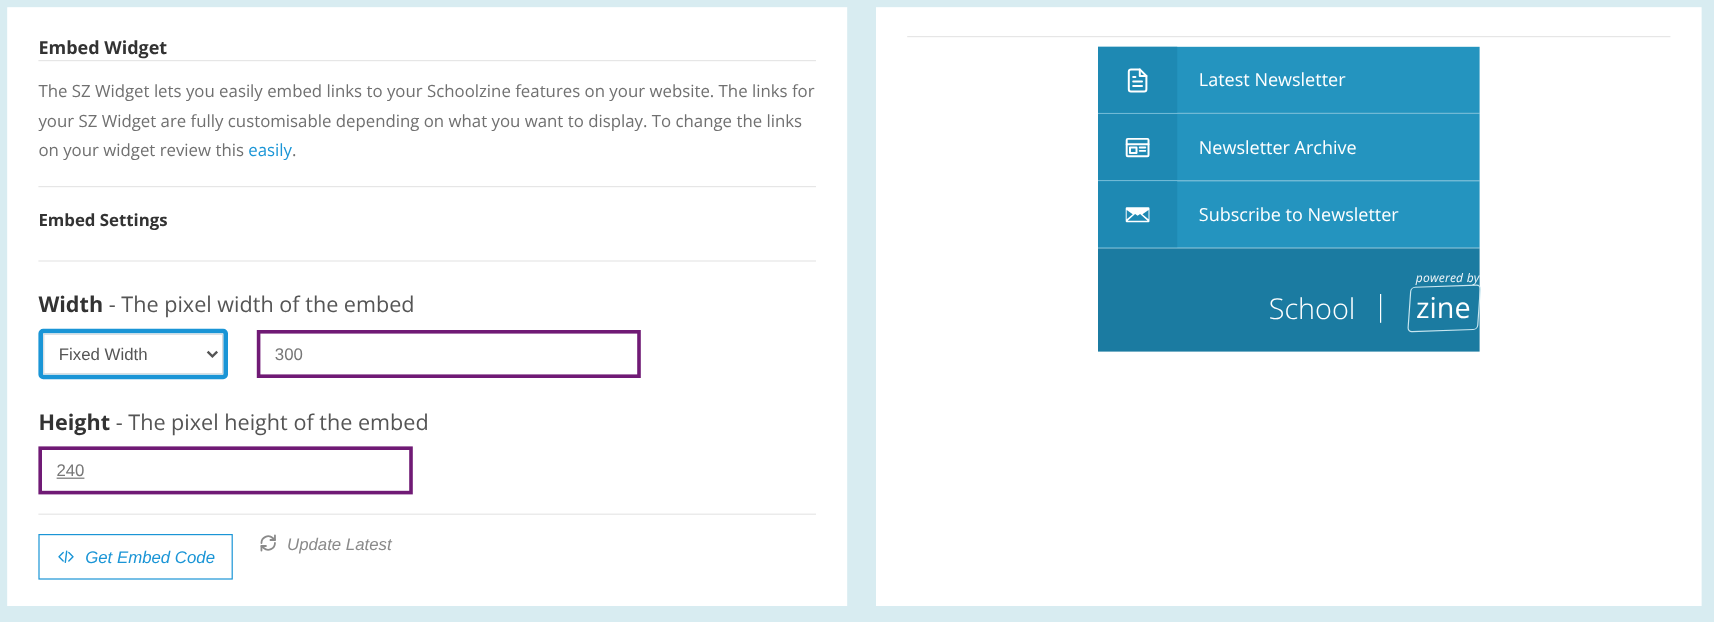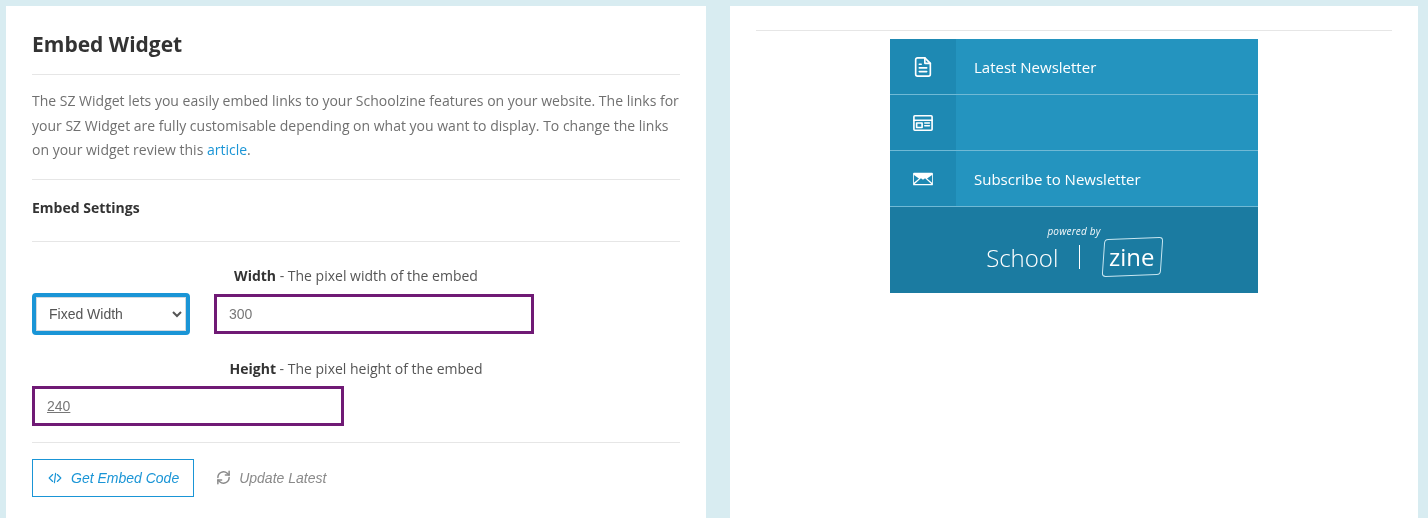--- a/index.html
+++ b/index.html
@@ -15,45 +15,44 @@
     gap: 24px;
     width: 1428px;
   }
   .panel {
     background: #fff;
     padding: 24px 26px 22px 26px;
   }
   .panel-left { width: 700px; }
   .panel-right { width: 688px; }
   .panel-title {
-    font-size: 21px;
+    font-size: 15px;
     font-weight: 700;
     color: #333;
-    margin-bottom: 16px;
+    margin-bottom: 0;
   }
   .hr { border: 0; border-top: 1px solid #e6e6e6; margin: 0; }
   .desc {
     color: #707070;
     line-height: 1.75;
     font-size: 14px;
     padding: 14px 0 16px 0;
   }
   .desc a { color: #1a95d6; text-decoration: none; }
   .section-title {
     font-weight: 700;
     font-size: 14px;
     color: #333;
     padding: 18px 0 4px 0;
   }
   .field { margin-top: 24px; }
   .field-label {
     color: #555;
-    font-size: 14px;
+    font-size: 18px;
     margin-bottom: 8px;
-    text-align: center;
   }
   .field-label .strong { font-weight: 700; color:#333; }
   .row { display: flex; align-items: center; gap: 24px; }
   .select-wrap {
     border: 4px solid #1a95d6;
     border-radius: 4px;
     padding: 0;
     display: inline-block;
   }
   select.input-select {
@@ -70,21 +69,21 @@
     height: 40px;
     border: 3px solid #701a75;
     background: #fff;
     color: #777;
     font-size: 14px;
     padding: 0 12px;
     width: 320px;
     outline: none;
   }
   input.text.wide { width: 312px; text-decoration: underline; }
-  .actions { display:flex; align-items:center; gap: 22px; margin-top: 6px;}
+  .actions { display:flex; align-items:flex-start; gap: 22px; margin-top: 6px;}
   .btn-outline {
     display: inline-flex;
     align-items: center;
     gap: 8px;
     border: 1px solid #1a95d6;
     color: #1a95d6;
     background: #fff;
     padding: 10px 14px;
     font-size: 14px;
     font-style: italic;
@@ -104,21 +103,21 @@
   .icon { display:inline-flex; }
   .icon svg { display:block; }
 
   
   .preview-area {
     display:flex;
     justify-content:center;
     padding-top: 8px;
   }
   .widget {
-    width: 368px;
+    width: 318px;
   }
   .wrow {
     display:flex;
     align-items:center;
     height: 56px;
     background: #2494bf;
     color: #fff;
     border-bottom: 1px solid rgba(255,255,255,0.35);
   }
   .wrow:last-of-type{ border-bottom:0;}
@@ -132,21 +131,21 @@
   }
   .wrow .wlabel {
     padding-left: 18px;
     font-size: 15px;
   }
   .wfooter {
     background: #1b7ba1;
     height: 86px;
     display:flex;
     flex-direction:column;
-    align-items:center;
+    align-items:flex-end;
     justify-content:center;
     color:#fff;
   }
   .wfooter .pow {
     font-size: 10px;
     font-style: italic;
     opacity: .95;
     margin-bottom: 0px;
     letter-spacing:.2px;
   }
@@ -173,21 +172,21 @@
 </style>
 </head>
 <body>
 
 <div class="wrap">
 
   <div class="panel panel-left">
     <div class="panel-title">Embed Widget</div>
     <hr class="hr hr-top">
     <p class="desc">
-      <span>The SZ Widget lets you easily embed links to your Schoolzine features on your website. The links for your SZ Widget are fully customisable depending on what you want to display. To change the links on your widget review this </span><a href="#">article</a><span>.</span>
+      <span>The SZ Widget lets you easily embed links to your Schoolzine features on your website. The links for your SZ Widget are fully customisable depending on what you want to display. To change the links on your widget review this </span><a href="#">easily</a><span>.</span>
     </p>
     <hr class="hr">
     <div class="section-title">Embed Settings</div>
     <div class="spacer20"></div>
     <hr class="hr">
 
     <div class="field">
       <div class="field-label">
         <span class="strong">Width</span><span> - The pixel width of the embed</span>
       </div>
@@ -256,20 +255,21 @@
         <div class="wrow">
           <div class="wicon">
             <svg width="22" height="20" viewBox="0 0 24 22" fill="none" stroke="#ffffff" stroke-width="1.8" stroke-linecap="round" stroke-linejoin="round">
                 <rect x="2" y="3" width="20" height="16" rx="1"></rect>
                 <line x1="2" y1="8" x2="22" y2="8"></line>
                 <rect x="5" y="11" width="6" height="5"></rect>
                 <line x1="14" y1="11" x2="19" y2="11"></line>
                 <line x1="14" y1="14" x2="19" y2="14"></line>
               </svg>
           </div>
+          <div class="wlabel">Newsletter Archive</div>
         </div>
 
         <div class="wrow">
           <div class="wicon">
             <svg width="22" height="18" viewBox="0 0 24 20" fill="#ffffff">
                 <path d="M2 3h20a1 1 0 0 1 1 1v12a1 1 0 0 1-1 1H2a1 1 0 0 1-1-1V4a1 1 0 0 1 1-1zm10 7.2L3.2 4.5h17.6L12 10.2zM2.8 15.5h18.4L14.3 9.3 12 10.9 9.7 9.3 2.8 15.5zM1.9 5.6v8.6l5.6-4.7L1.9 5.6zm20.2 0-5.6 3.9 5.6 4.7V5.6z"></path>
               </svg>
           </div>
           <div class="wlabel">Subscribe to Newsletter</div>
         </div>

